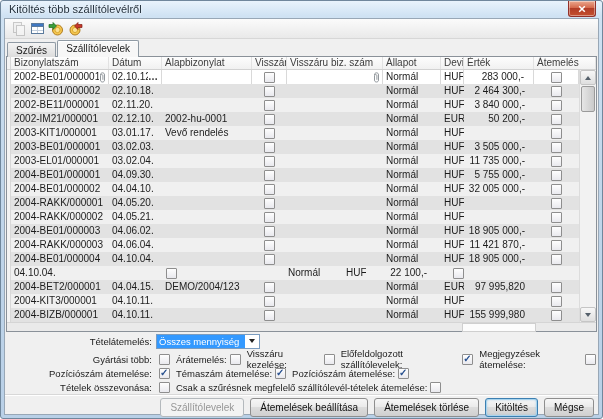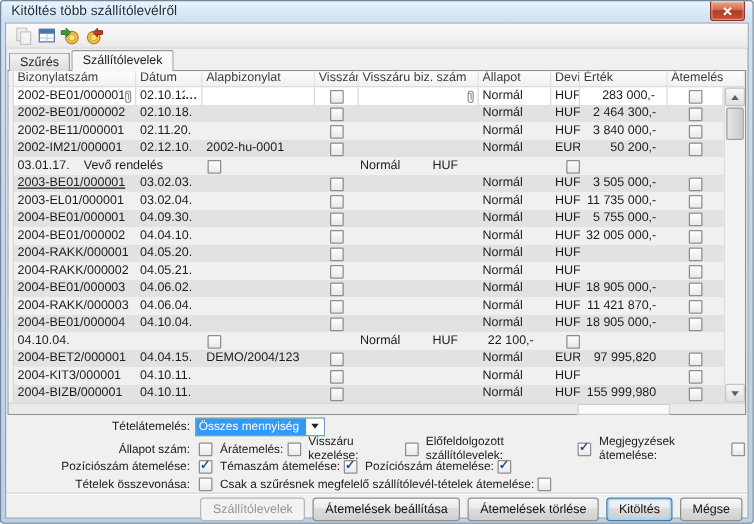--- a/index.html
+++ b/index.html
@@ -243,40 +243,43 @@
             </div>
             <div class="cell" style="width: 58px;">Normál</div>
             <div class="cell" style="width: 23px;">EUR</div>
             <div class="cell right" style="width: 70px;">50 200,-</div>
             <div class="cell center" style="width: 45px;">
               <span class="cb"></span>
             </div>
           </div>
           <div class="row">
             <div class="gutter"></div>
+            <div class="cell flexcell" style="width: 98px;">
+              <span class="txt">2003-KIT1/000001</span>
+            </div>
             <div class="cell flexcell" style="width: 53px;">
               <span class="txt">03.01.17.</span>
             </div>
             <div class="cell" style="width: 90px;">Vevő rendelés</div>
             <div class="cell center" style="width: 35px;">
               <span class="cb"></span>
             </div>
             <div class="cell flexcell" style="width: 96px;">
               <span class="txt"></span>
             </div>
             <div class="cell" style="width: 58px;">Normál</div>
             <div class="cell" style="width: 23px;">HUF</div>
             <div class="cell right" style="width: 70px;"></div>
             <div class="cell center" style="width: 45px;">
               <span class="cb"></span>
             </div>
           </div>
           <div class="row">
             <div class="gutter"></div>
-            <div class="cell flexcell" style="width: 98px; text-decoration: underline;">
+            <div class="cell flexcell" style="width: 98px;">
               <span class="txt">2003-BE01/000001</span>
             </div>
             <div class="cell flexcell" style="width: 53px;">
               <span class="txt">03.02.03.</span>
             </div>
             <div class="cell" style="width: 90px;"></div>
             <div class="cell center" style="width: 35px;">
               <span class="cb"></span>
             </div>
             <div class="cell flexcell" style="width: 96px;">
@@ -568,21 +571,21 @@
     <div class="form-row combo-row">
       <span class="form-label">Tételátemelés:</span>
       <div class="combo">
         <span class="combo-sel">Összes mennyiség</span>
         <span class="combo-arrow">
             <i class="tri-down"></i>
           </span>
       </div>
     </div>
     <div class="form-row" id="cbrow0">
-        <span class="form-label">Állapot szám:</span>
+        <span class="form-label">Gyártási több:</span>
         <span class="cb"></span>
         <span class="item-label">Árátemelés:</span>
         <span class="cb"></span>
         <span class="item-label">Visszáru kezelése:</span>
         <span class="cb"></span>
         <span class="item-label">Előfeldolgozott szállítólevelek:</span>
         <span class="cb checked"></span>
         <span class="item-label">Megjegyzések átemelése:</span>
         <span class="cb"></span>
       </div>

